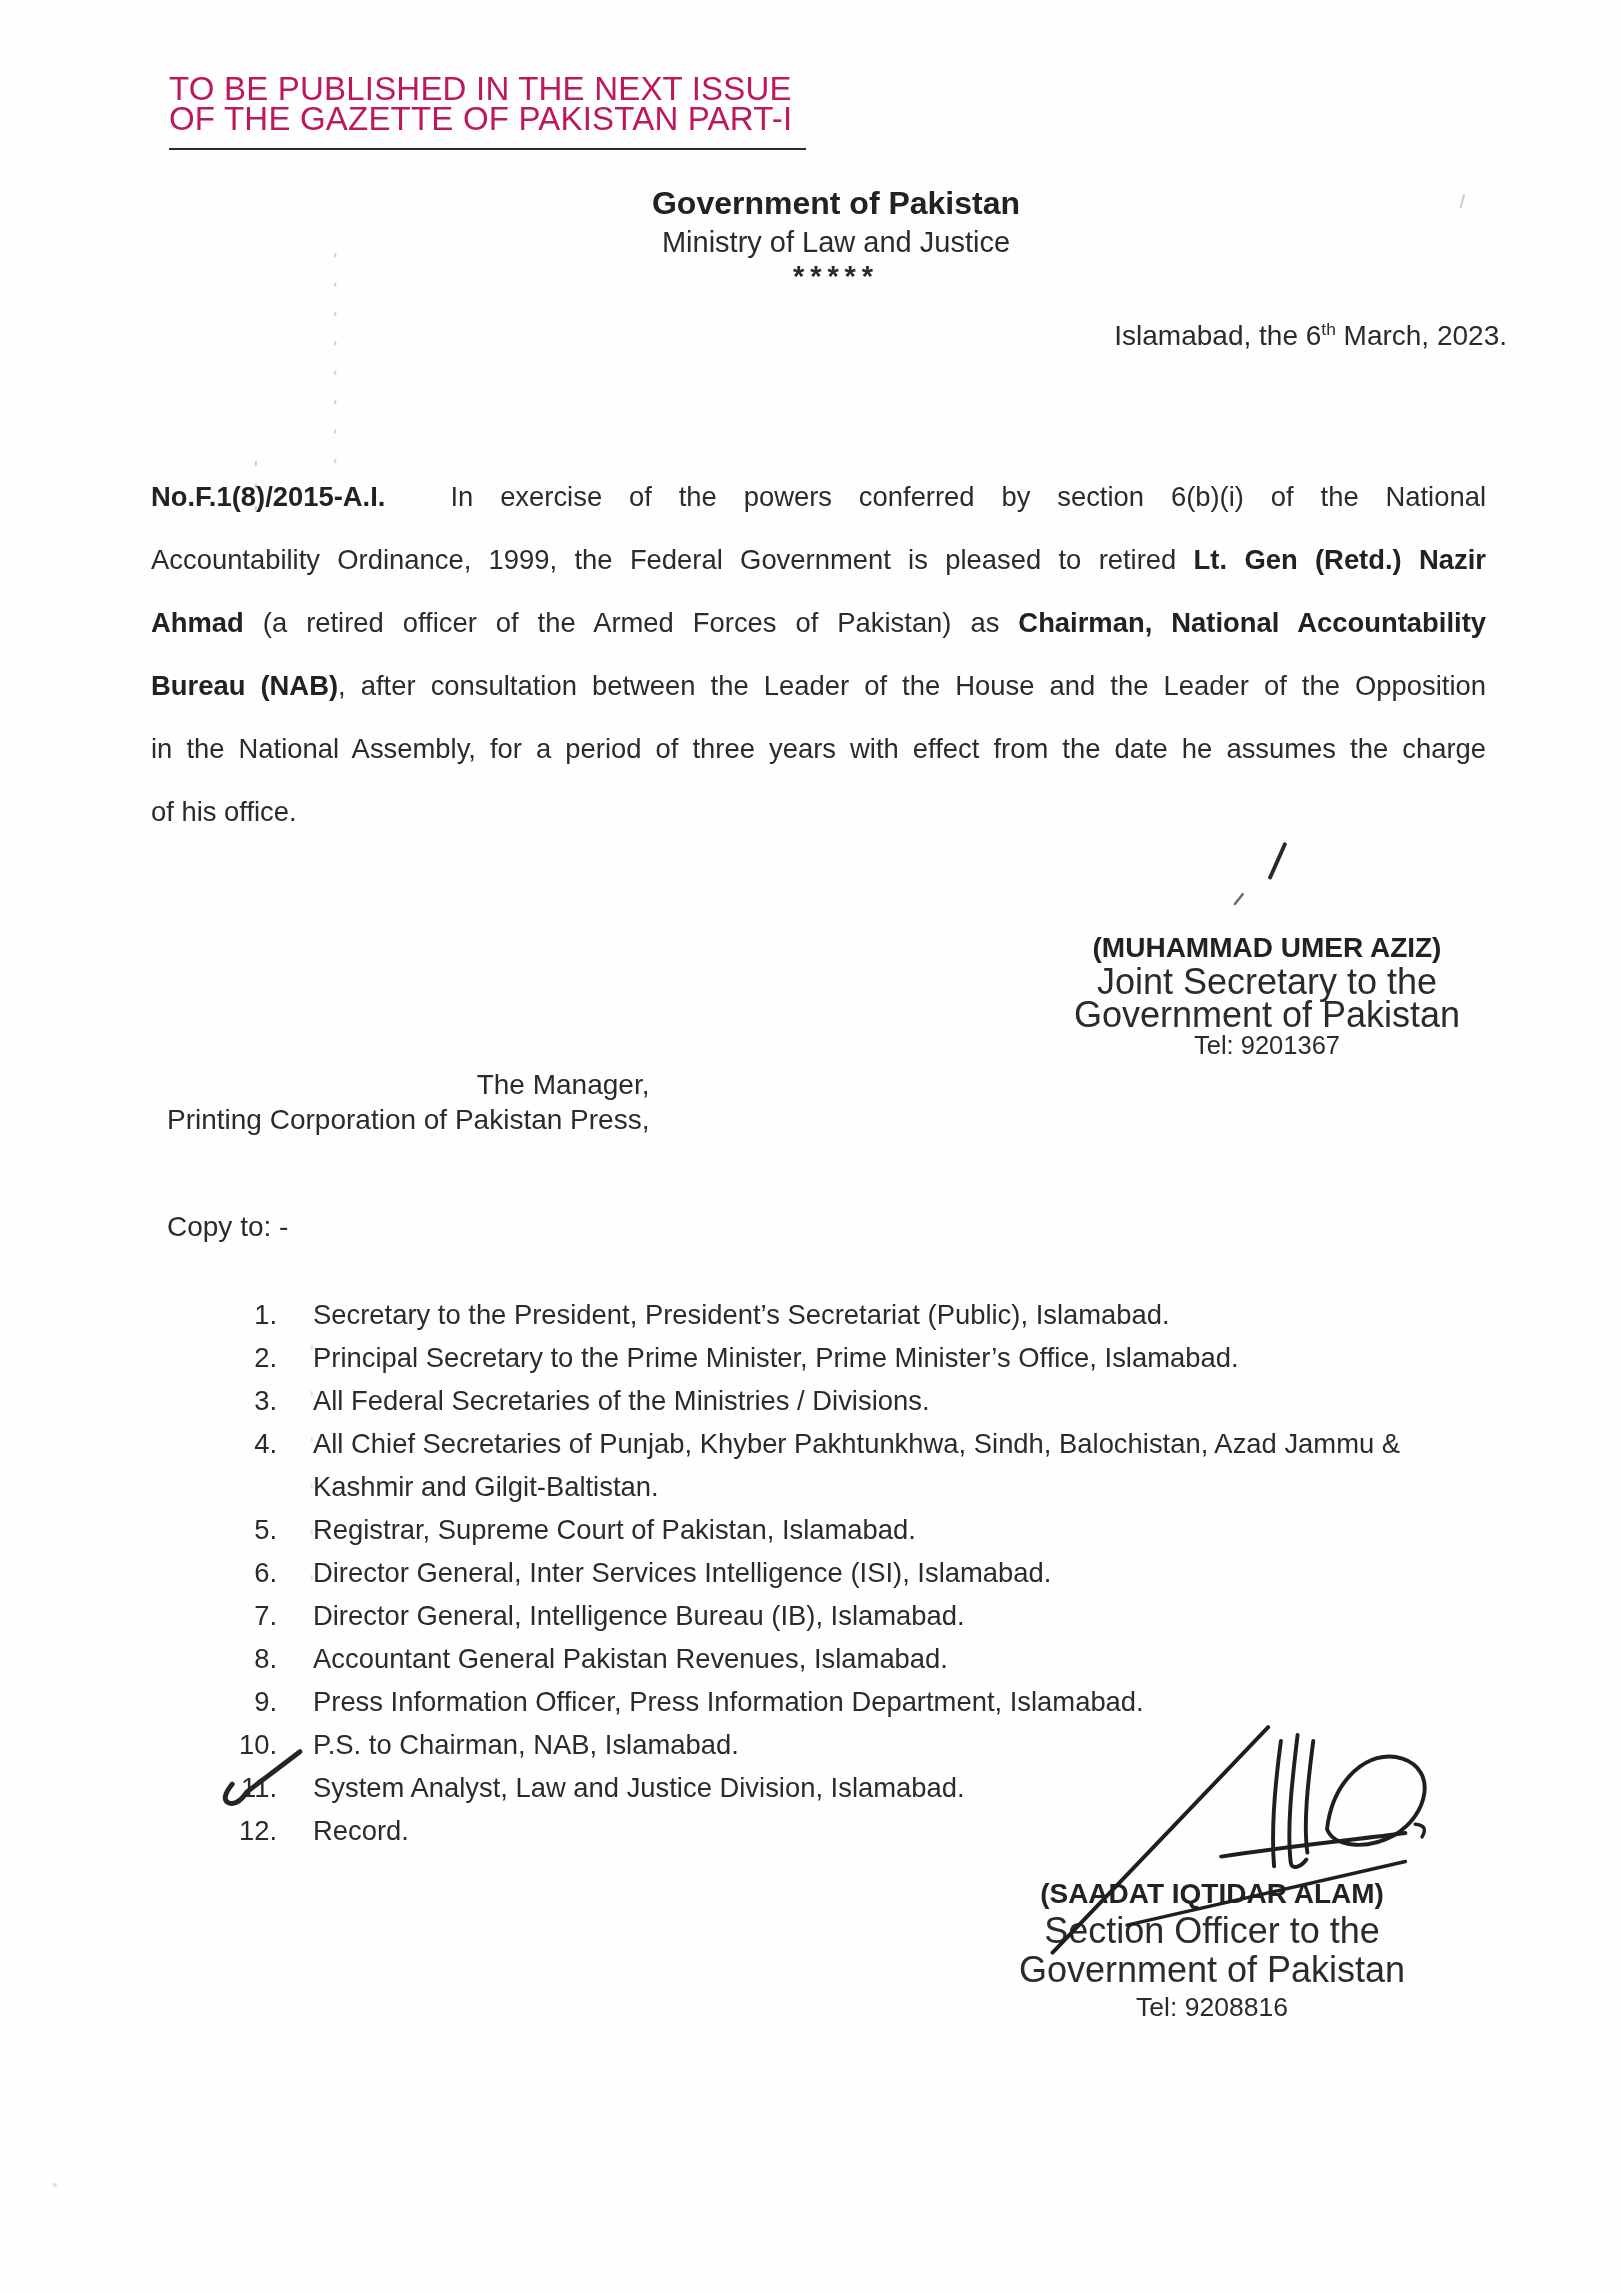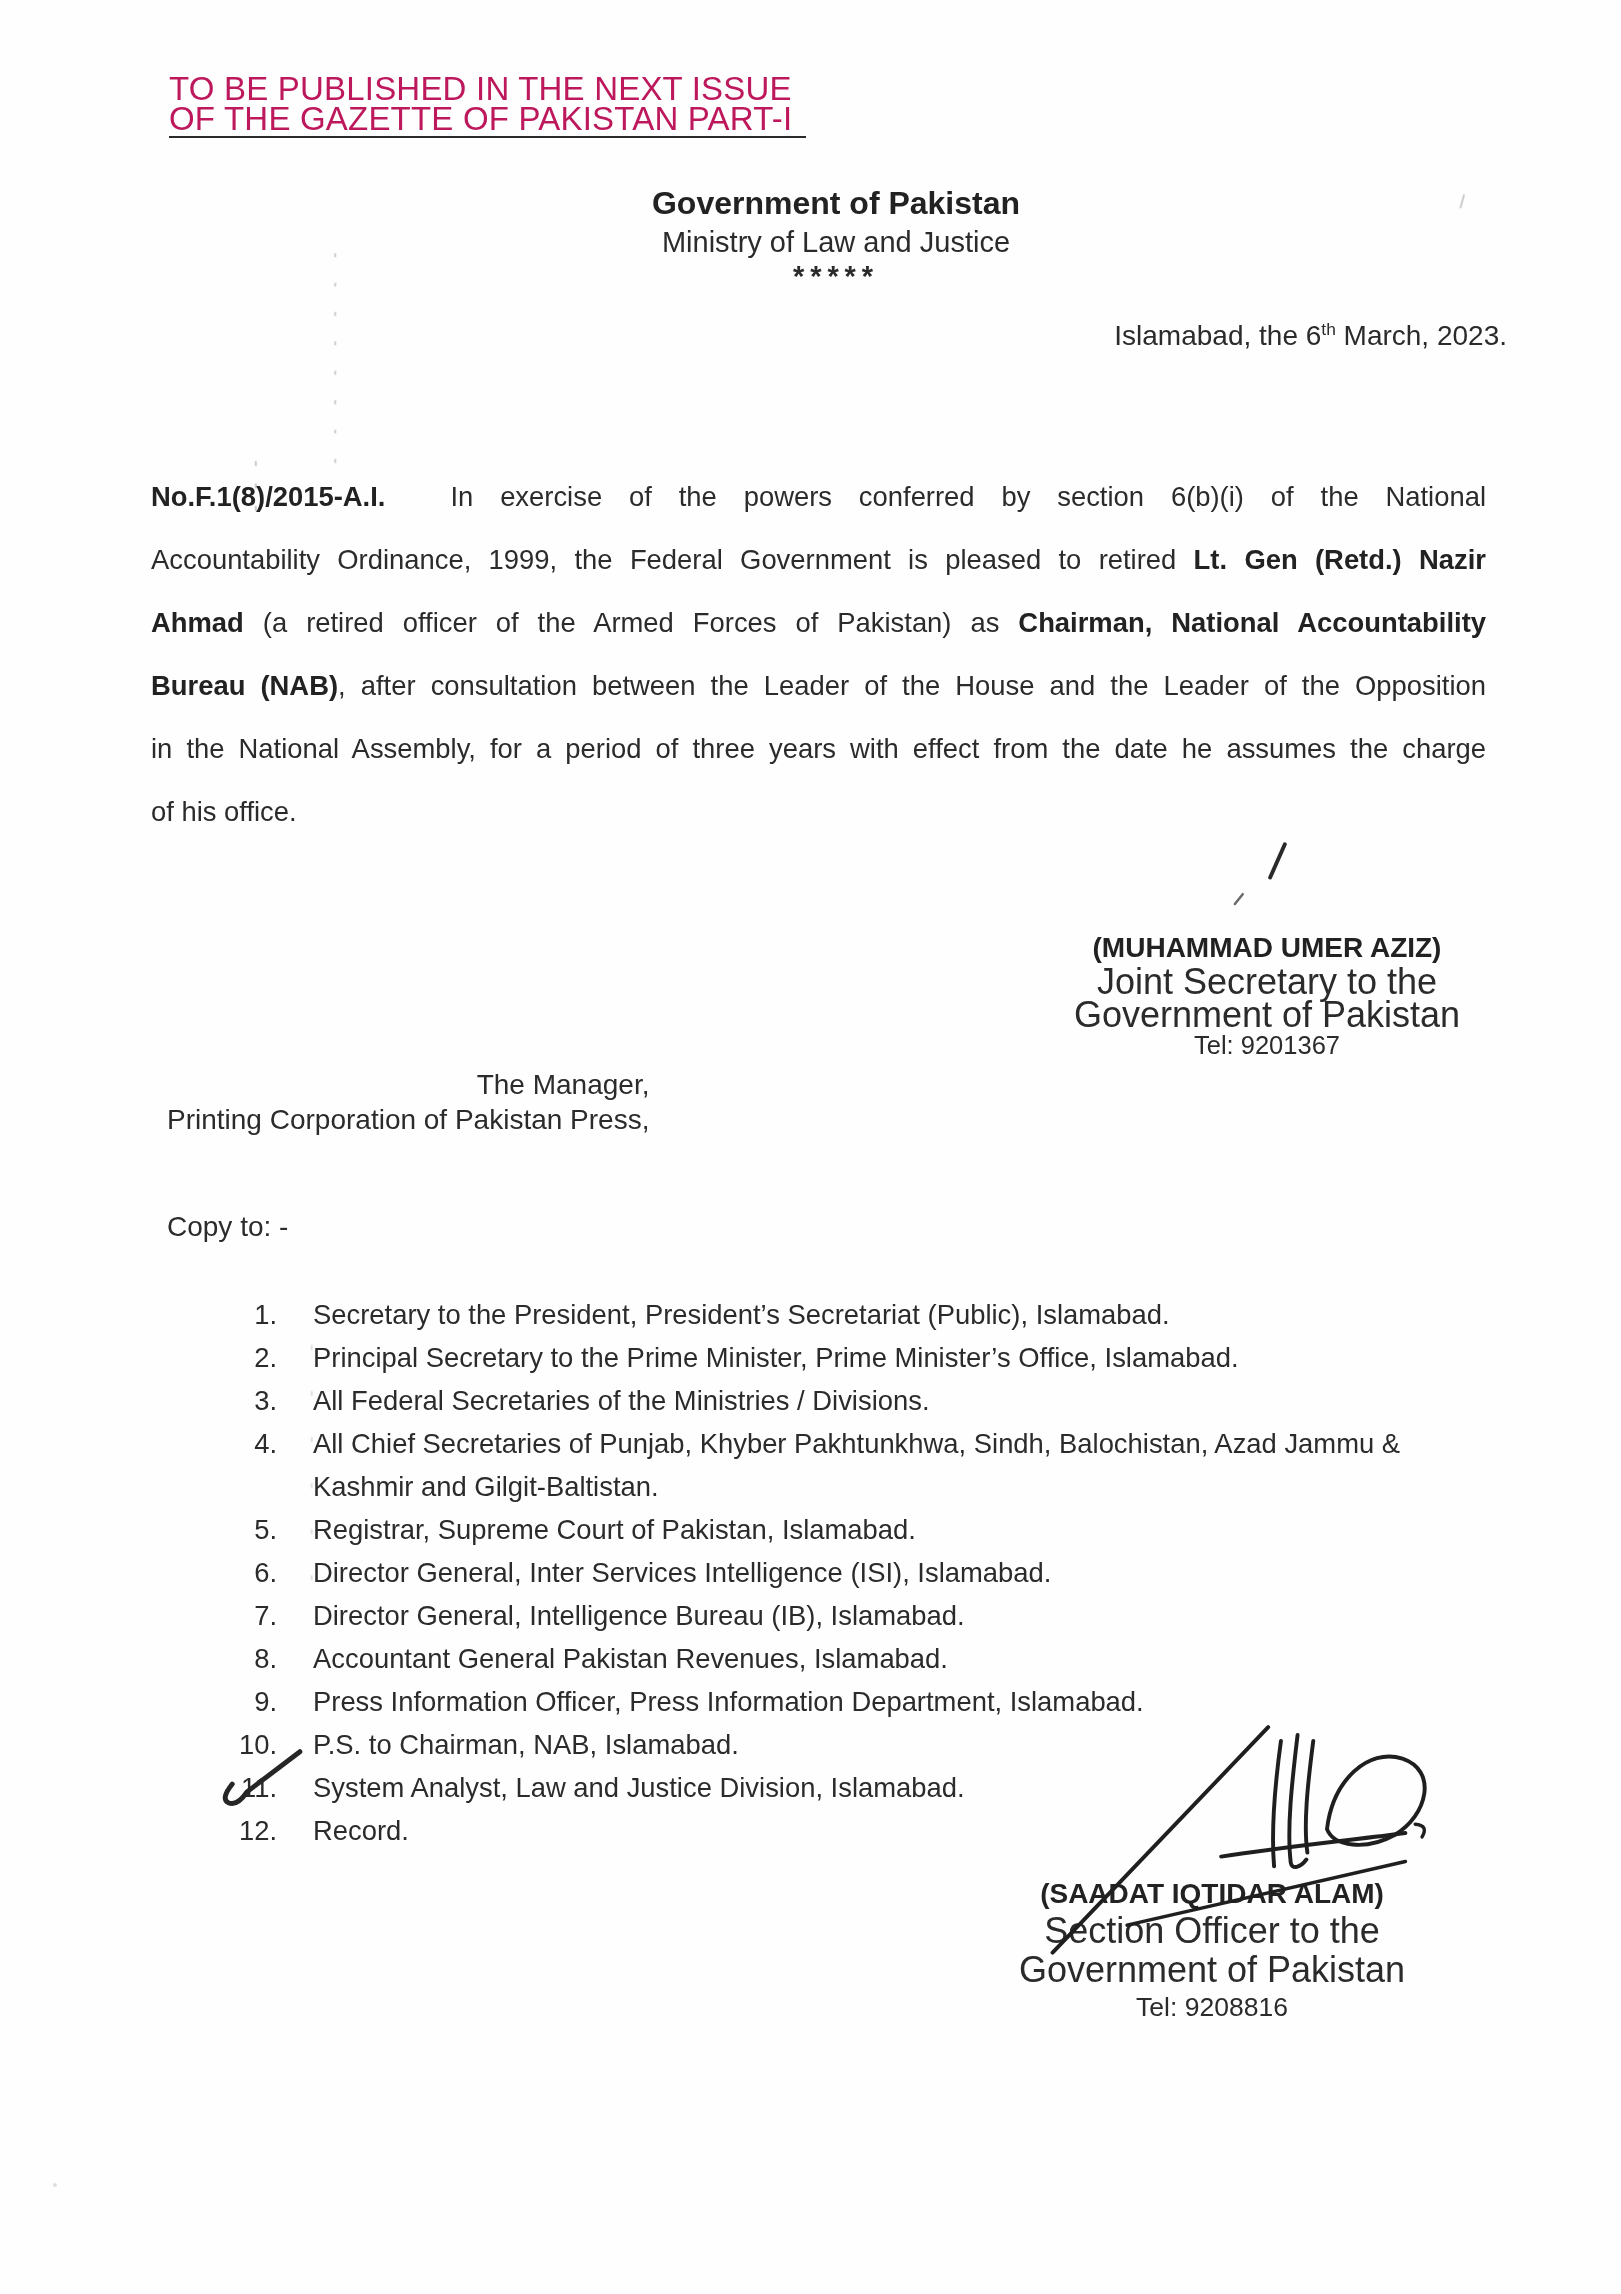--- a/index.html
+++ b/index.html
@@ -4,21 +4,21 @@
 <style>
   html,body{margin:0;padding:0;background:#ffffff;}
   .page{
     position:relative;width:1621px;height:2295px;background:#fefefe;overflow:hidden;
     font-family:"Liberation Sans","DejaVu Sans",sans-serif;color:#2b2b2b;
   }
   .abs{position:absolute;}
   .b{font-weight:700;color:#222;}
   
   .hdr{left:169px;top:74px;font-size:33px;line-height:30px;letter-spacing:0.2px;color:#be185d;}
-  .hdr .u{border-bottom:2.9px solid #2b2b2b;padding-right:13.7px;padding-bottom:2px;display:inline-block;}
+  .hdr .u{border-bottom:2.9px solid #2b2b2b;padding-right:13.7px;padding-bottom:14px;display:inline-block;}
   
   .letterhead{left:444px;top:184px;width:784px;text-align:center;}
   .org{font-size:32px;font-weight:700;color:#222;line-height:39px;}
   .ministry{font-size:29px;line-height:39px;color:#2b2b2b;}
   .stars{font-size:29px;font-weight:700;letter-spacing:5.9px;line-height:29px;color:#2b2b2b;}
   
   .dateline{top:320px;right:114px;font-size:28px;color:#2b2b2b;}
   .dateline sup{font-size:62%;vertical-align:super;line-height:0;}
   
   .notif{left:534px;top:398px;width:588px;text-align:center;}

